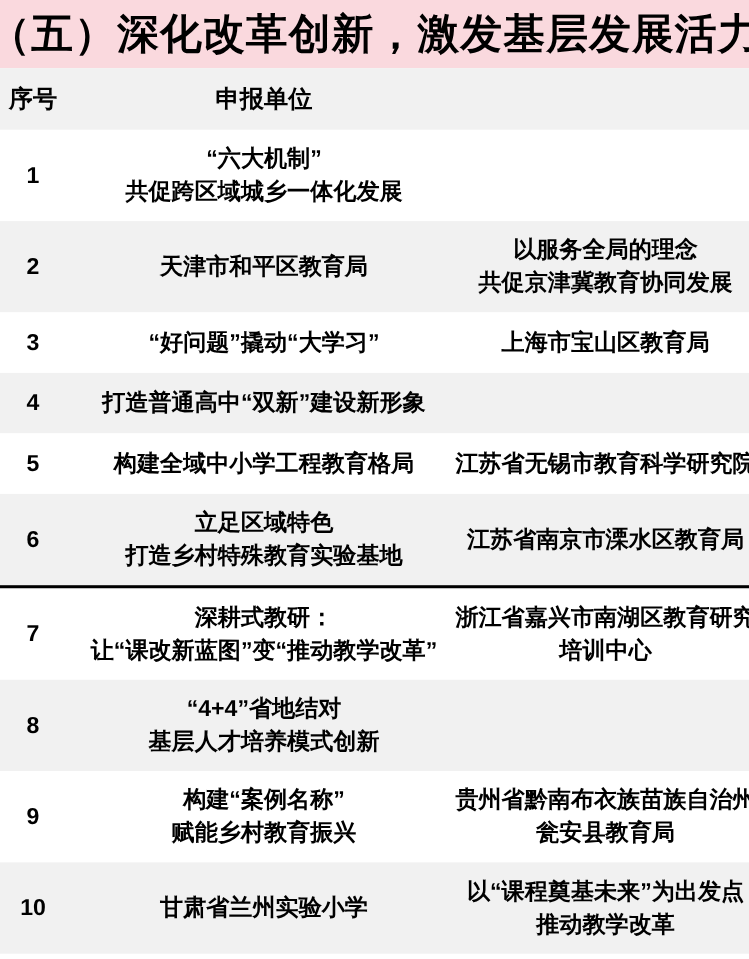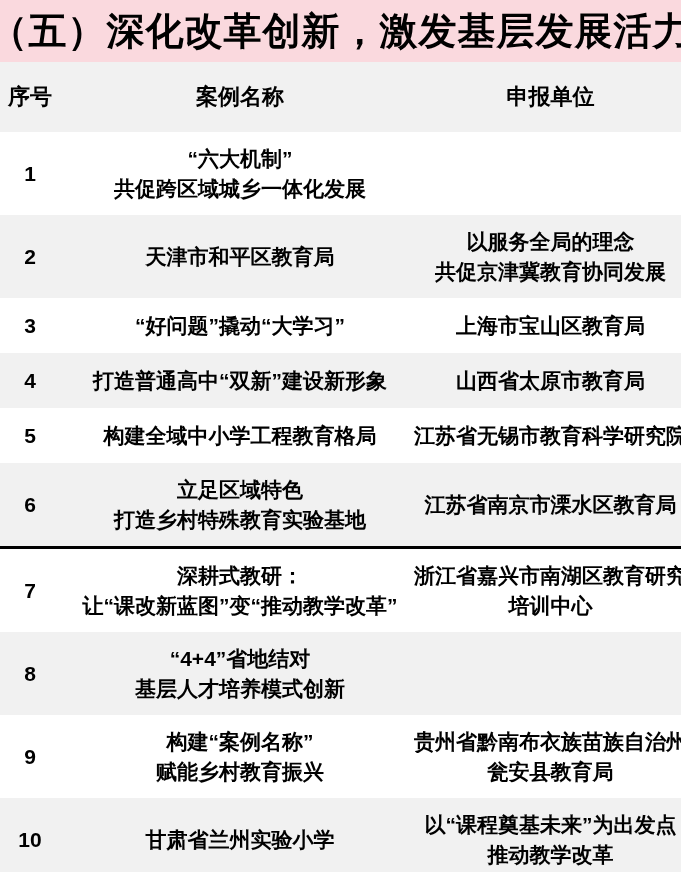--- a/index.html
+++ b/index.html
@@ -29,21 +29,21 @@
     font-weight: 700;
     letter-spacing: 1px;
     white-space: nowrap;
   }
   .grid-row {
     display: grid;
     grid-template-columns: 60px 360px 1fr;
     align-items: stretch;
   }
   .header-row {
-    height: 70px;
+    height: 56px;
     background: var(--header-bg, #f1f1f1);
   }
   .cell {
     display: flex;
     flex-direction: column;
     justify-content: center;
     align-items: center;
     text-align: center;
     font-weight: 700;
     font-size: 21px;
@@ -65,21 +65,20 @@
 <body>
 
 <div class="page">
 
   <header class="banner">
     <h1 class="title">（五）深化改革创新，激发基层发展活力</h1>
   </header>
 
   <div class="grid-row header-row">
     <div class="cell">序号</div>
-    <div class="cell">案例名称</div>
     <div class="cell">申报单位</div>
   </div>
 
   <div id="table-body">
   <div class="grid-row row row-plain tall">
     <div class="cell">1</div>
     <div class="cell">
           <div class="line">“六大机制”</div>
           <div class="line">共促跨区域城乡一体化发展</div>
         </div>
@@ -103,23 +102,20 @@
         </div>
     <div class="cell">
           <div class="line">上海市宝山区教育局</div>
         </div>
   </div>
 
   <div class="grid-row row row-alt short">
     <div class="cell">4</div>
     <div class="cell">
           <div class="line">打造普通高中“双新”建设新形象</div>
-        </div>
-    <div class="cell">
-          <div class="line">山西省太原市教育局</div>
         </div>
   </div>
 
   <div class="grid-row row row-plain short">
     <div class="cell">5</div>
     <div class="cell">
           <div class="line">构建全域中小学工程教育格局</div>
         </div>
     <div class="cell">
           <div class="line">江苏省无锡市教育科学研究院</div>

